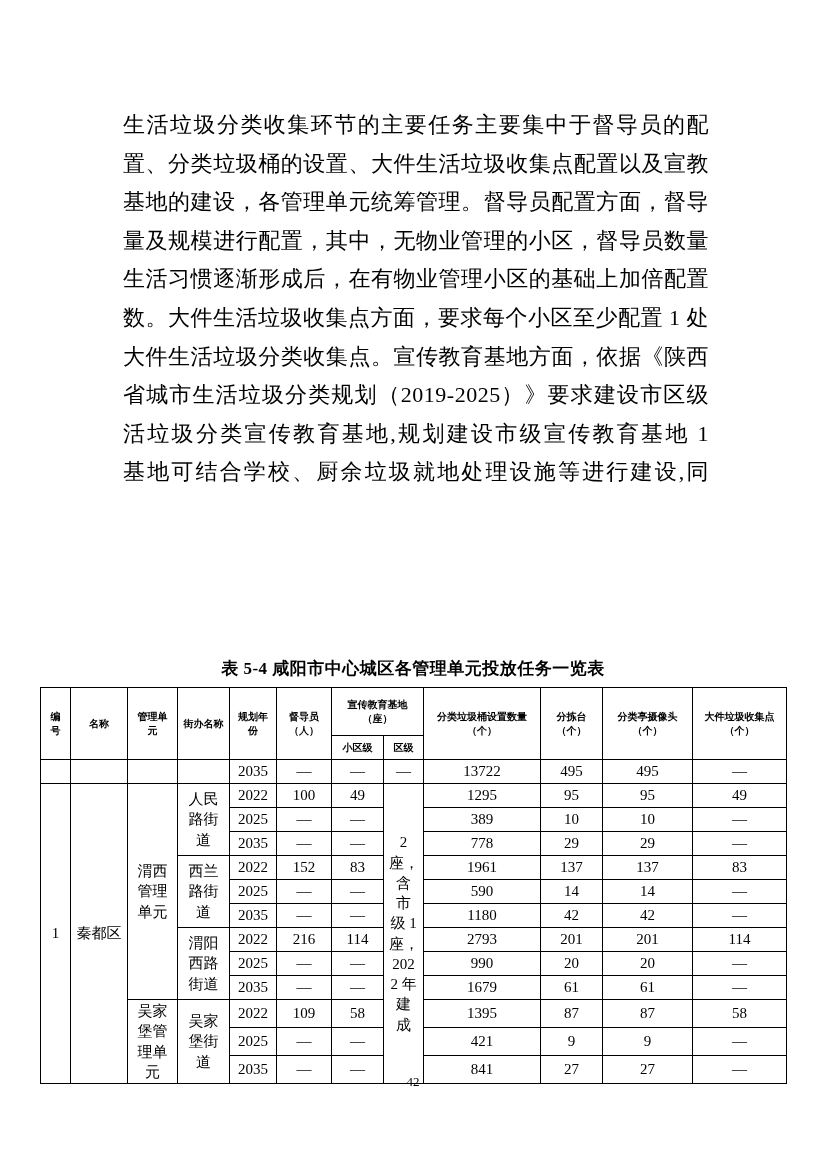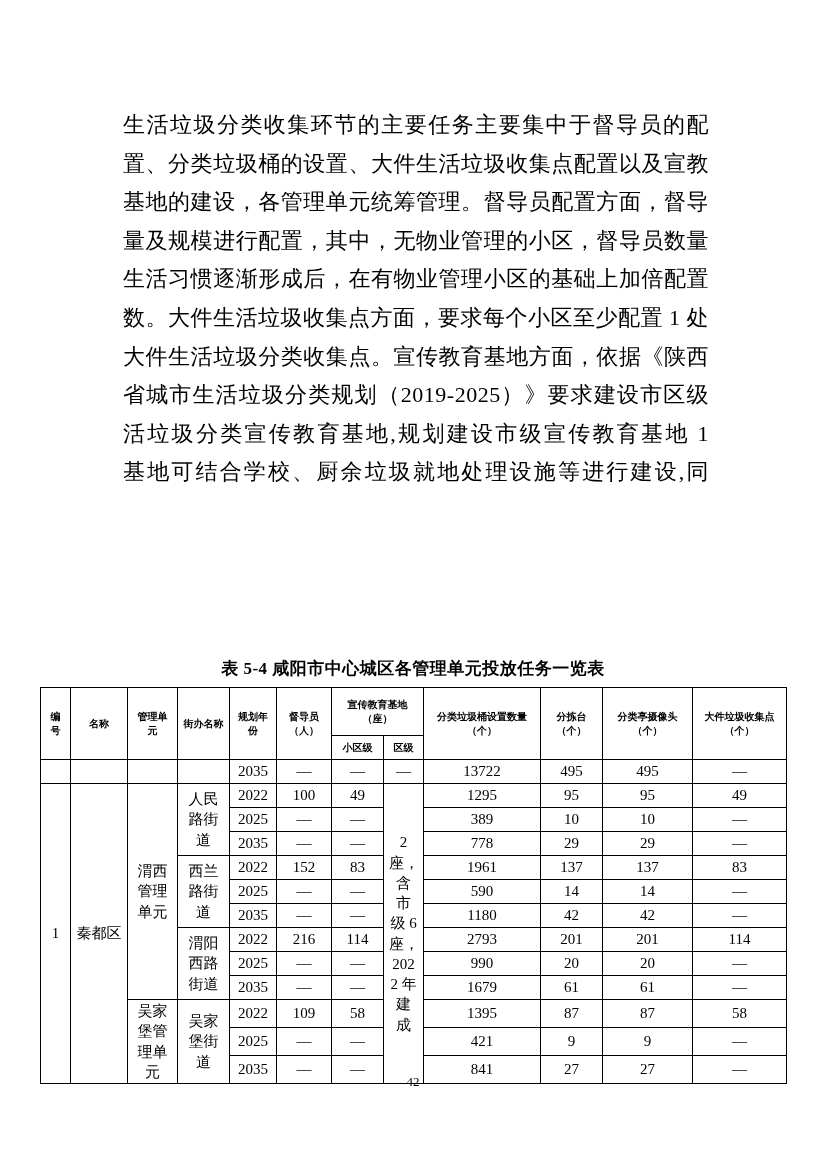--- a/index.html
+++ b/index.html
@@ -131,21 +131,21 @@
       </tr>
 
       <tr>
         <td rowspan="12" class="narrow">1</td>
         <td rowspan="12">秦都区</td>
         <td rowspan="9">渭西管理单元</td>
         <td rowspan="3">人民路街道</td>
         <td>2022</td>
         <td>100</td>
         <td>49</td>
-        <td rowspan="12" class="note">2 座，含市级 6 座，2022 年建成</td>
+        <td rowspan="12" class="note">2 座，含市级 1 座，2022 年建成</td>
         <td>1295</td>
         <td>95</td>
         <td>95</td>
         <td>49</td>
       </tr>
       <tr>
         <td>2025</td>
         <td>—</td>
         <td>—</td>
         <td>389</td>

